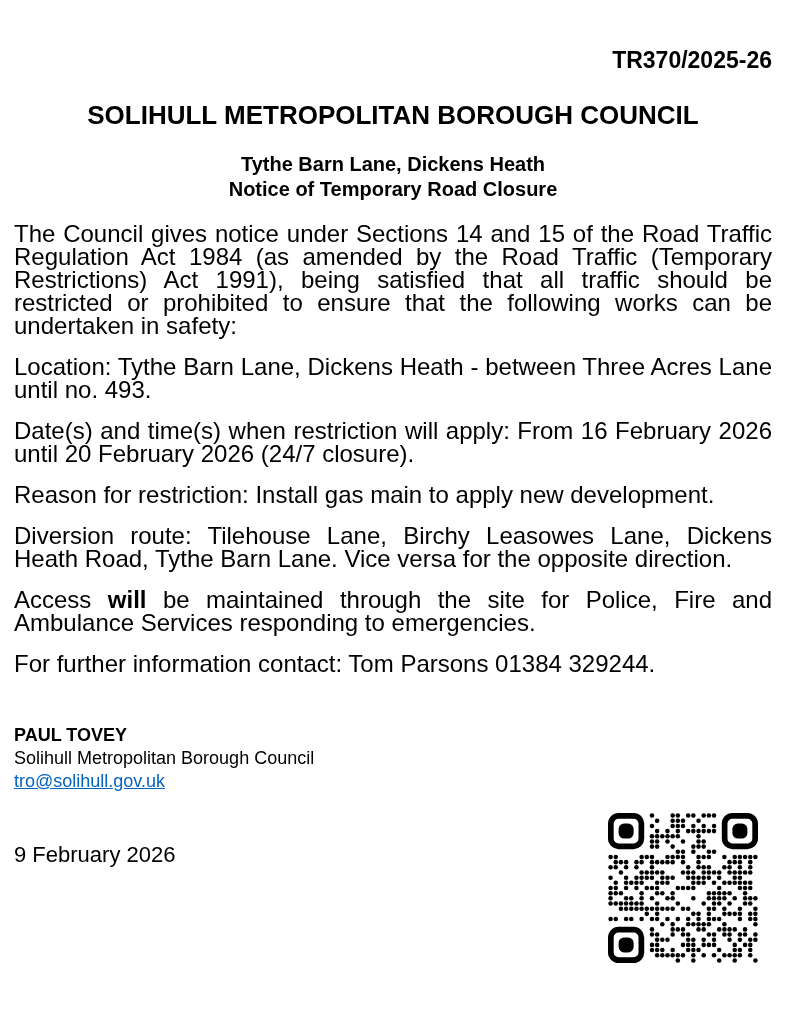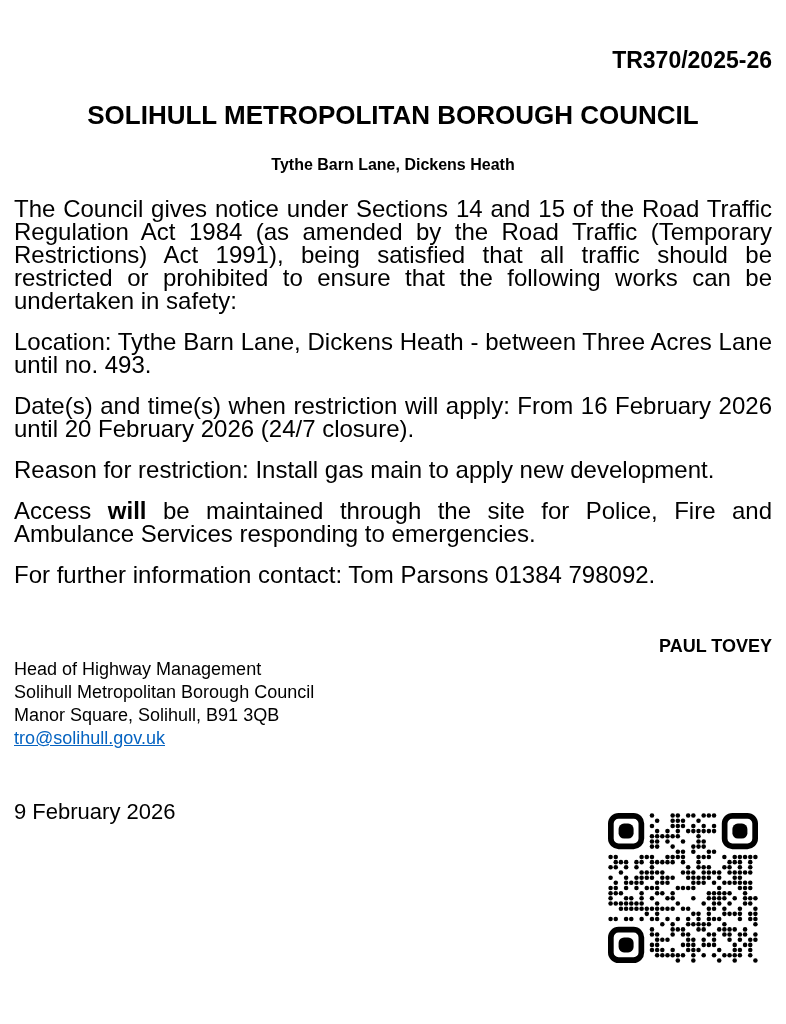--- a/index.html
+++ b/index.html
@@ -23,37 +23,37 @@
     margin: 0 0 26px 0;
   }
   .main-title {
     font-size: 26px; font-weight: bold;
     text-align: center;
     line-height: 31px;
     margin: 0 0 21px 0;
     letter-spacing: 0px;
   }
   .subtitle {
-    font-size: 16px; font-weight: bold;
+    font-size: 20px; font-weight: bold;
     text-align: center;
     line-height: 25px;
     margin: 0 0 20px 0;
   }
   .body-text p {
     font-size: 24px;
     line-height: 23px;
     text-align: justify;
     margin: 0 0 18px 0;
   }
   .signature {
     margin-top: 49px;
     font-size: 18px;
     line-height: 23px;
   }
-  .signature .sig-name { font-weight: bold; text-align: right; }
+  .signature .sig-name { font-weight: bold; }
   .signature a {
     color: var(--link-blue, #0563C1);
   }
   .footer-date {
     margin-top: 50px;
     font-size: 22px;
     line-height: 23px;
   }
   .qr-code {
     position: absolute;
@@ -66,36 +66,36 @@
 <body>
 
 <div class="page">
 
   <div class="doc-number">TR370/2025-26</div>
 
   <h1 class="main-title">SOLIHULL METROPOLITAN BOROUGH COUNCIL</h1>
 
   <div class="subtitle">
     <div>Tythe Barn Lane, Dickens Heath</div>
+    <div>Notice of Temporary Road Closure</div>
   </div>
 
   <div class="body-text">
     <p>The Council gives notice under Sections 14 and 15 of the Road Traffic Regulation Act 1984 (as amended by the Road Traffic (Temporary Restrictions) Act 1991), being satisfied that all traffic should be restricted or prohibited to ensure that the following works can be undertaken in safety:</p>
     <p>Location: Tythe Barn Lane, Dickens Heath - between Three Acres Lane until no. 493.</p>
     <p>Date(s) and time(s) when restriction will apply: From 16 February 2026 until 20 February 2026 (24/7 closure).</p>
     <p>Reason for restriction: Install gas main to apply new development.</p>
+    <p>Diversion route: Tilehouse Lane, Birchy Leasowes Lane, Dickens Heath Road, Tythe Barn Lane. Vice versa for the opposite direction.</p>
     <p><span>Access</span> <strong>will</strong> <span>be maintained through the site for Police, Fire and Ambulance Services responding to emergencies.</span></p>
-    <p>For further information contact: Tom Parsons 01384 798092.</p>
+    <p>For further information contact: Tom Parsons 01384 329244.</p>
   </div>
 
   <div class="signature">
     <div class="sig-name">PAUL TOVEY</div>
-    <div>Head of Highway Management</div>
     <div>Solihull Metropolitan Borough Council</div>
-    <div>Manor Square, Solihull, B91 3QB</div>
     <div><a href="#">tro@solihull.gov.uk</a></div>
   </div>
 
   <div class="footer-date">9 February 2026</div>
 
   <div class="qr-code">
     <svg xmlns="http://www.w3.org/2000/svg" viewBox="0 0 29 29">
         <g fill="#000">
           <circle cx="8.5" cy="0.5" r="0.44"></circle>
           <circle cx="12.5" cy="0.5" r="0.44"></circle>

